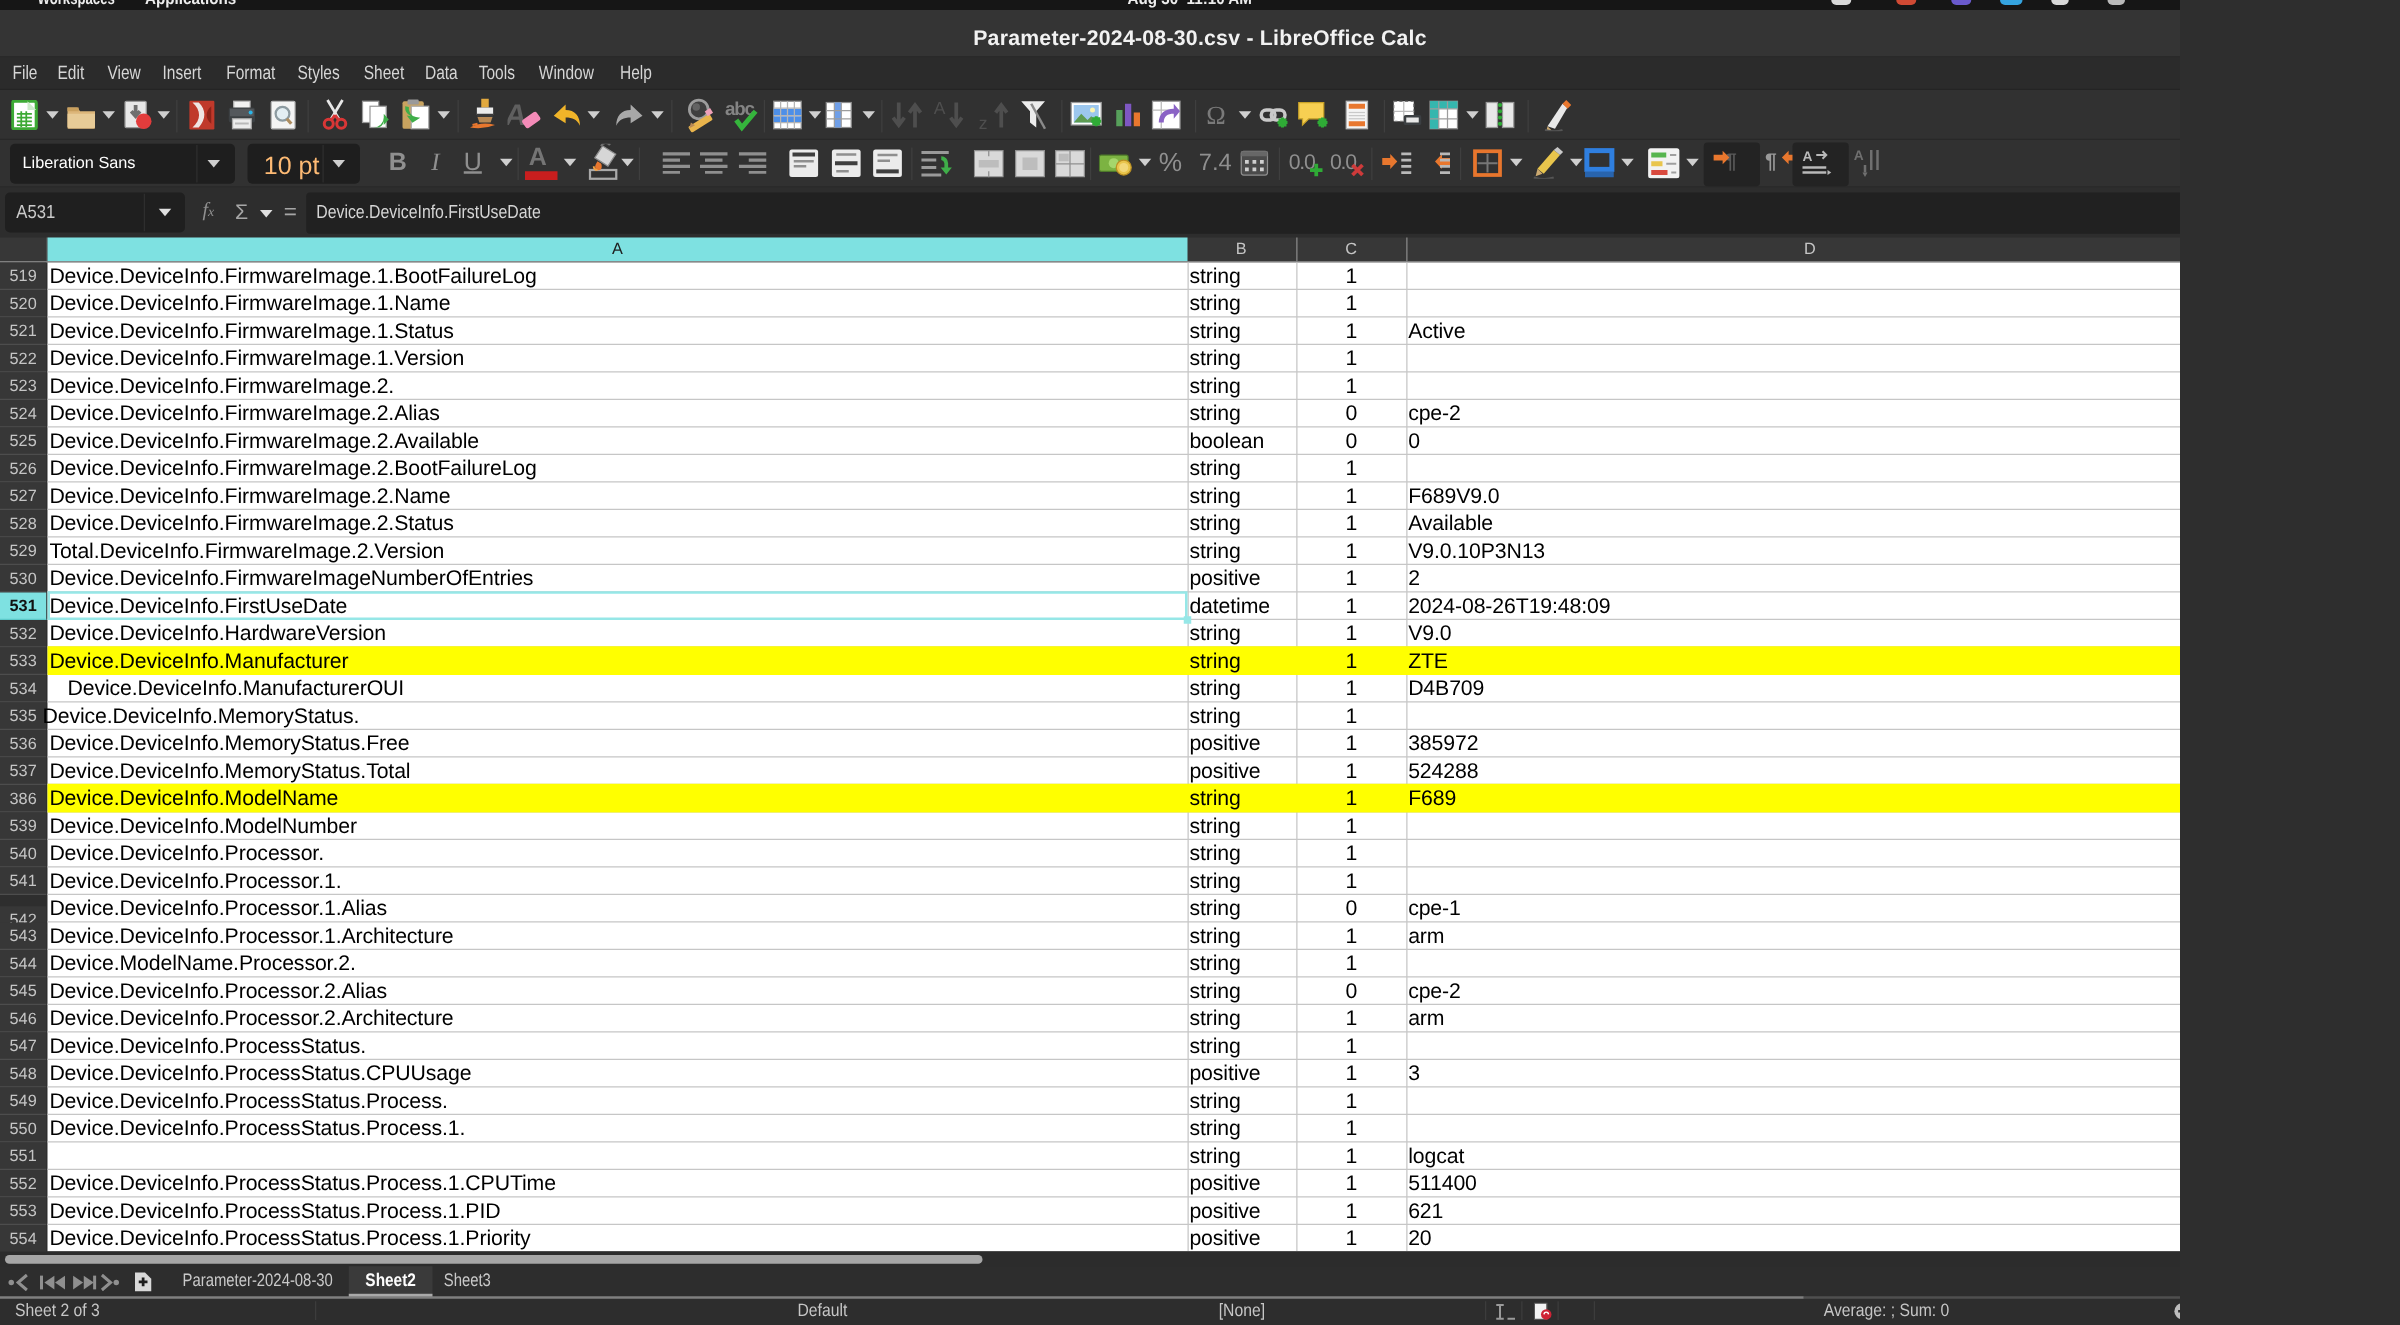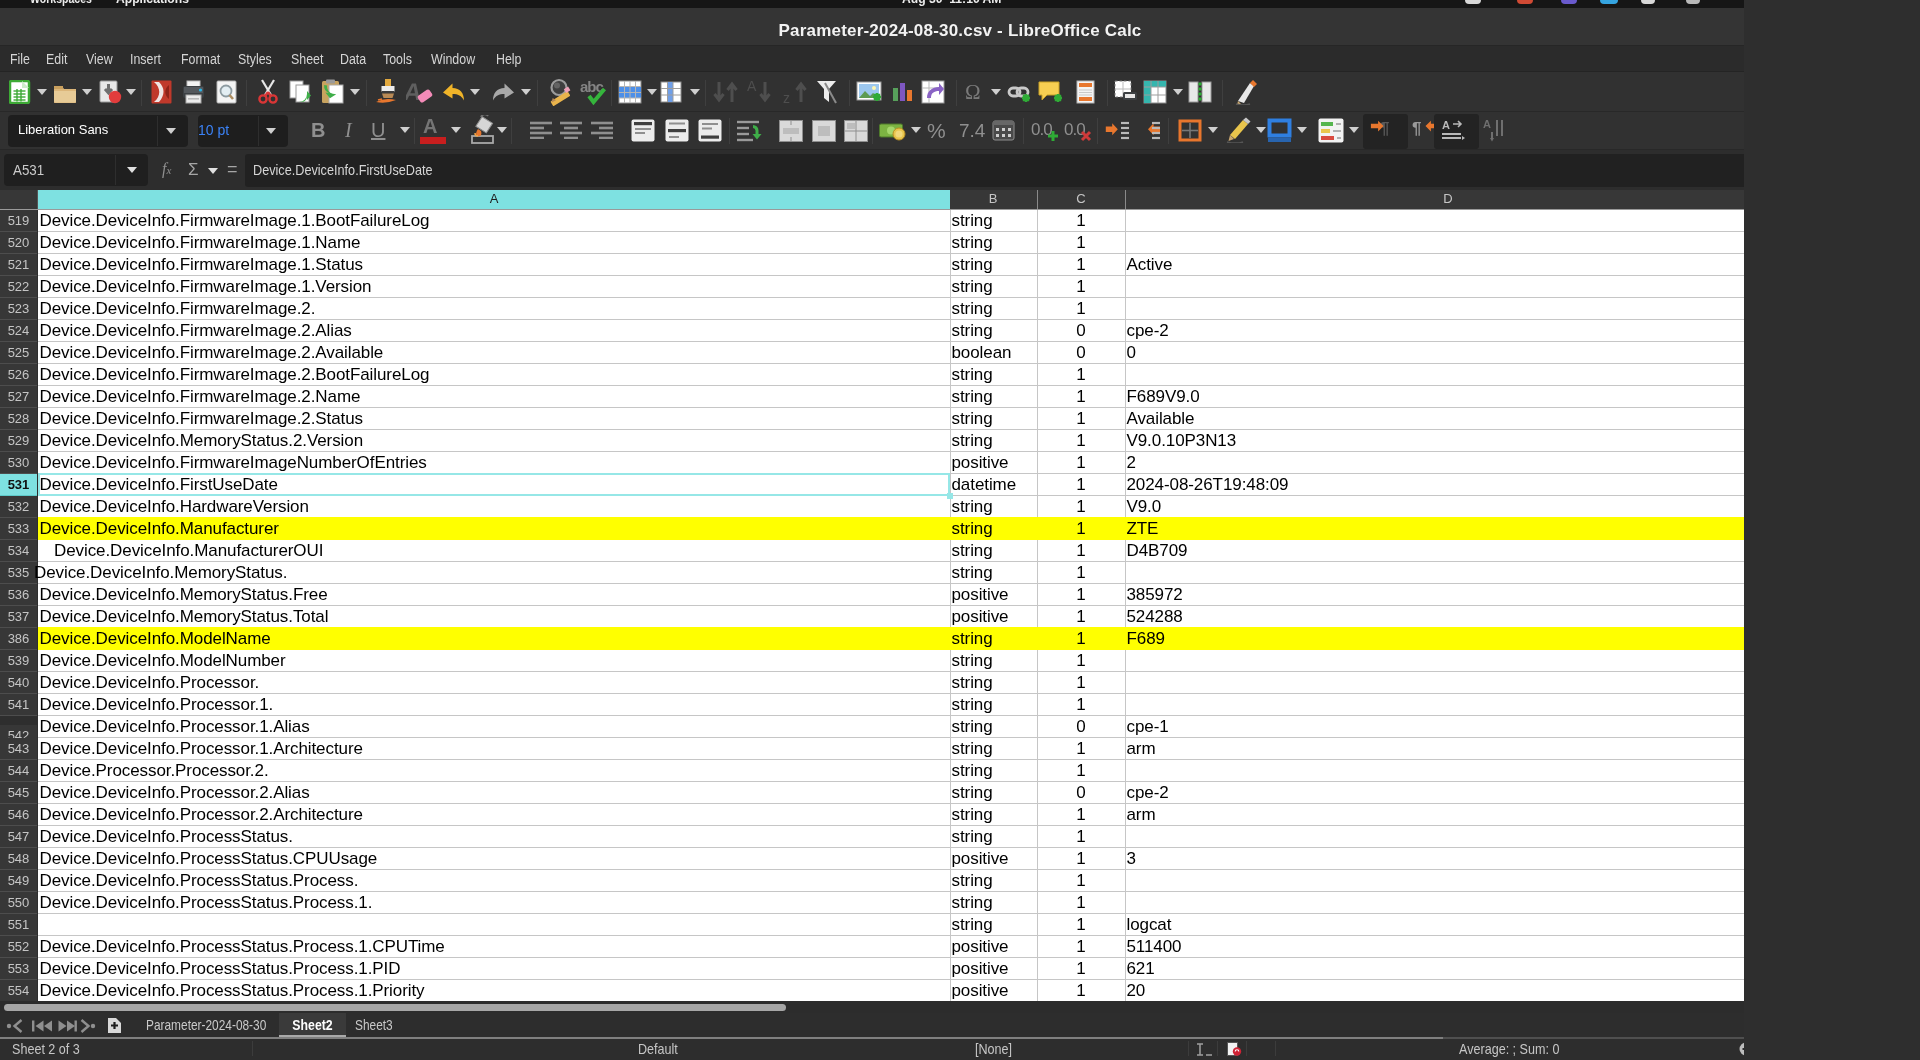--- a/index.html
+++ b/index.html
@@ -293,21 +293,21 @@
       <path d="M16 4 l3 -3 4 4 -3 3 Z" fill="#e8772e"></path>
       <path d="M4 22 l-1 4 4 -1 Z" fill="#caa870"></path>
       <path d="M2 25 q8 2 14 0" stroke="#555" stroke-width="1.6" fill="none"></path>
     </svg>
 <div class="abs" style="left:0;top:112px;width:1920px;height:38px;background:#313131;border-bottom:1px solid #282828"></div>
 <div class="abs" style="left:8px;top:115px;width:180px;height:32px;background:#1e1e1e;border-radius:4px"></div>
 <div class="abs" style="left:18px;top:122px;font-size:13px;color:#ffffff">Liberation Sans</div>
 <div class="abs" style="left:157px;top:116px;width:1px;height:30px;background:#2e2e2e"></div>
 <div class="dd" style="left:166px;top:128px"></div>
 <div class="abs" style="left:198px;top:115px;width:90px;height:32px;background:#1e1e1e;border-radius:4px"></div>
-<div class="abs" style="left:198px;top:122px;font-size:14px;color:#3b82f6">10 pt</div>
+<div class="abs" style="left:211px;top:122px;font-size:20px;color:#fdba74">10 pt</div>
 <div class="abs" style="left:258px;top:116px;width:1px;height:30px;background:#2e2e2e"></div>
 <div class="dd" style="left:266px;top:128px"></div>
 <div class="abs" style="left:311px;top:119px;font-size:20px;font-weight:700;color:#8f8f8f">B</div>
 <div class="abs" style="left:345px;top:119px;font-size:20px;font-style:italic;color:#8f8f8f;font-family:'Liberation Serif',serif">I</div>
 <div class="abs" style="left:371px;top:119px;font-size:20px;color:#8f8f8f;text-decoration:underline">U</div>
 <div class="dd dd2" style="left:400px"></div>
 <div class="abs" style="left:423px;top:115px;font-size:20px;font-weight:700;color:#757575">A</div>
 <div class="abs" style="left:420px;top:137px;width:26px;height:7px;background:#c81e1e"></div>
 <div class="dd dd2" style="left:451px"></div>
 <svg class="abs" style="left:470px;top:115px" width="30" height="30" viewBox="0 0 30 30">
@@ -613,21 +613,21 @@
 <div class="cellrow" style="top:385.5px;left:39.5px">Device.DeviceInfo.FirmwareImage.2.Name</div>
 <div class="cellrow" style="top:385.5px;left:951.5px">string</div>
 <div class="cellrow" style="top:385.5px;left:1037px;width:88px;text-align:center">1</div>
 <div class="cellrow" style="top:385.5px;left:1126.5px">F689V9.0</div>
 <div class="rowhdr" style="top:407.5px">528</div>
 <div class="cellrow" style="top:407.5px;left:39.5px">Device.DeviceInfo.FirmwareImage.2.Status</div>
 <div class="cellrow" style="top:407.5px;left:951.5px">string</div>
 <div class="cellrow" style="top:407.5px;left:1037px;width:88px;text-align:center">1</div>
 <div class="cellrow" style="top:407.5px;left:1126.5px">Available</div>
 <div class="rowhdr" style="top:429.5px">529</div>
-<div class="cellrow" style="top:429.5px;left:39.5px">Device.DeviceInfo.MemoryStatus.2.Version</div>
+<div class="cellrow" style="top:429.5px;left:39.5px">Total.DeviceInfo.FirmwareImage.2.Version</div>
 <div class="cellrow" style="top:429.5px;left:951.5px">string</div>
 <div class="cellrow" style="top:429.5px;left:1037px;width:88px;text-align:center">1</div>
 <div class="cellrow" style="top:429.5px;left:1126.5px">V9.0.10P3N13</div>
 <div class="rowhdr" style="top:451.5px">530</div>
 <div class="cellrow" style="top:451.5px;left:39.5px">Device.DeviceInfo.FirmwareImageNumberOfEntries</div>
 <div class="cellrow" style="top:451.5px;left:951.5px">positive</div>
 <div class="cellrow" style="top:451.5px;left:1037px;width:88px;text-align:center">1</div>
 <div class="cellrow" style="top:451.5px;left:1126.5px">2</div>
 <div class="rowhdr" style="top:473.5px;background:#7ee1e1;color:#111;font-weight:700;border-bottom:1px solid #5dc9c9">531</div>
 <div class="cellrow" style="top:473.5px;left:39.5px">Device.DeviceInfo.FirstUseDate</div>
@@ -684,21 +684,21 @@
 <div class="cellrow" style="top:715.5px;left:39.5px">Device.DeviceInfo.Processor.1.Alias</div>
 <div class="cellrow" style="top:715.5px;left:951.5px">string</div>
 <div class="cellrow" style="top:715.5px;left:1037px;width:88px;text-align:center">0</div>
 <div class="cellrow" style="top:715.5px;left:1126.5px">cpe-1</div>
 <div class="rowhdr" style="top:737.5px">543</div>
 <div class="cellrow" style="top:737.5px;left:39.5px">Device.DeviceInfo.Processor.1.Architecture</div>
 <div class="cellrow" style="top:737.5px;left:951.5px">string</div>
 <div class="cellrow" style="top:737.5px;left:1037px;width:88px;text-align:center">1</div>
 <div class="cellrow" style="top:737.5px;left:1126.5px">arm</div>
 <div class="rowhdr" style="top:759.5px">544</div>
-<div class="cellrow" style="top:759.5px;left:39.5px">Device.Processor.Processor.2.</div>
+<div class="cellrow" style="top:759.5px;left:39.5px">Device.ModelName.Processor.2.</div>
 <div class="cellrow" style="top:759.5px;left:951.5px">string</div>
 <div class="cellrow" style="top:759.5px;left:1037px;width:88px;text-align:center">1</div>
 <div class="rowhdr" style="top:781.5px">545</div>
 <div class="cellrow" style="top:781.5px;left:39.5px">Device.DeviceInfo.Processor.2.Alias</div>
 <div class="cellrow" style="top:781.5px;left:951.5px">string</div>
 <div class="cellrow" style="top:781.5px;left:1037px;width:88px;text-align:center">0</div>
 <div class="cellrow" style="top:781.5px;left:1126.5px">cpe-2</div>
 <div class="rowhdr" style="top:803.5px">546</div>
 <div class="cellrow" style="top:803.5px;left:39.5px">Device.DeviceInfo.Processor.2.Architecture</div>
 <div class="cellrow" style="top:803.5px;left:951.5px">string</div>

